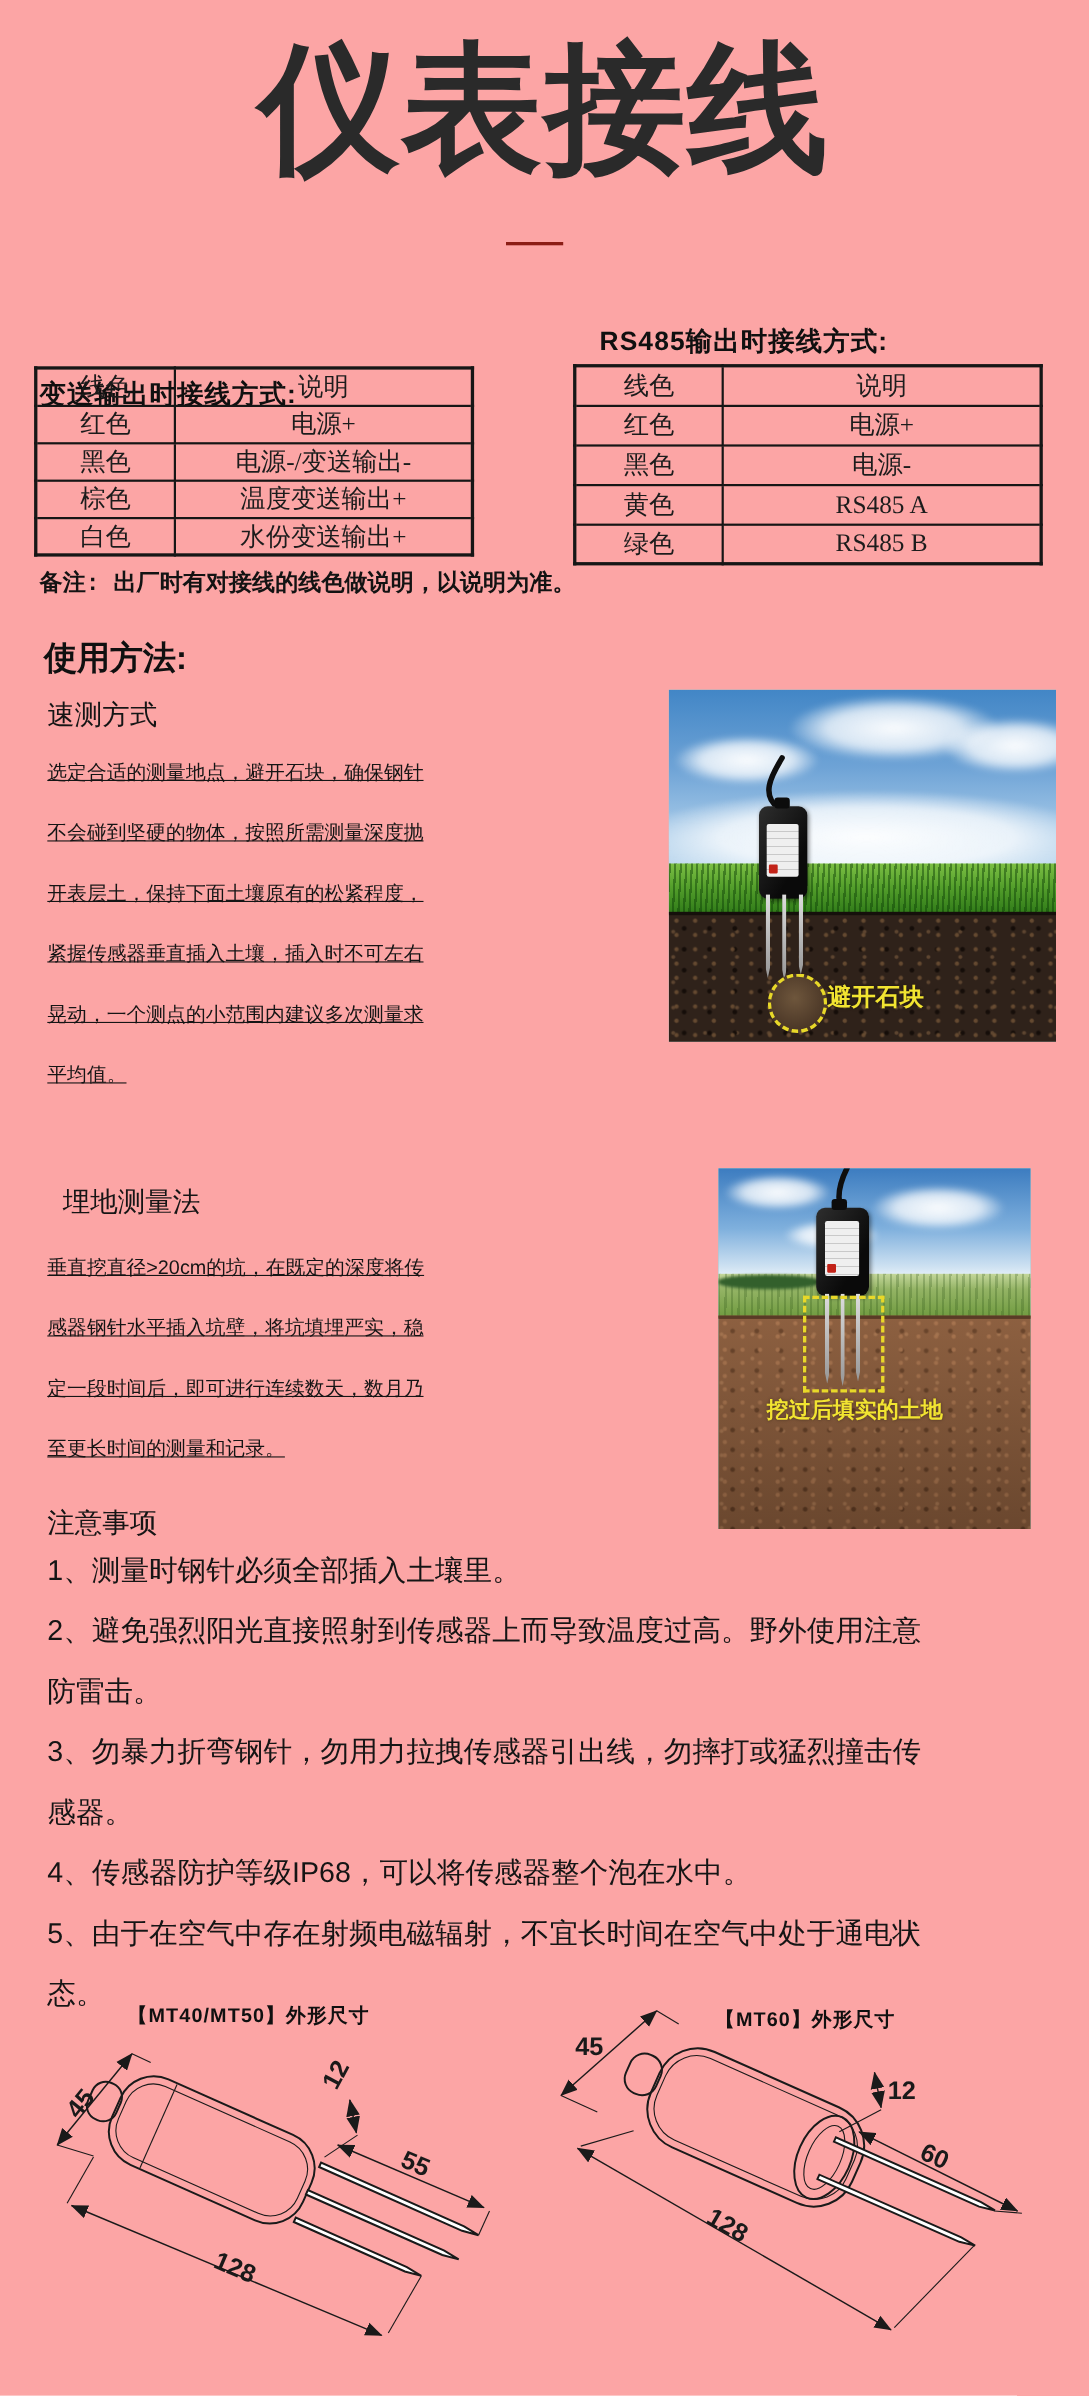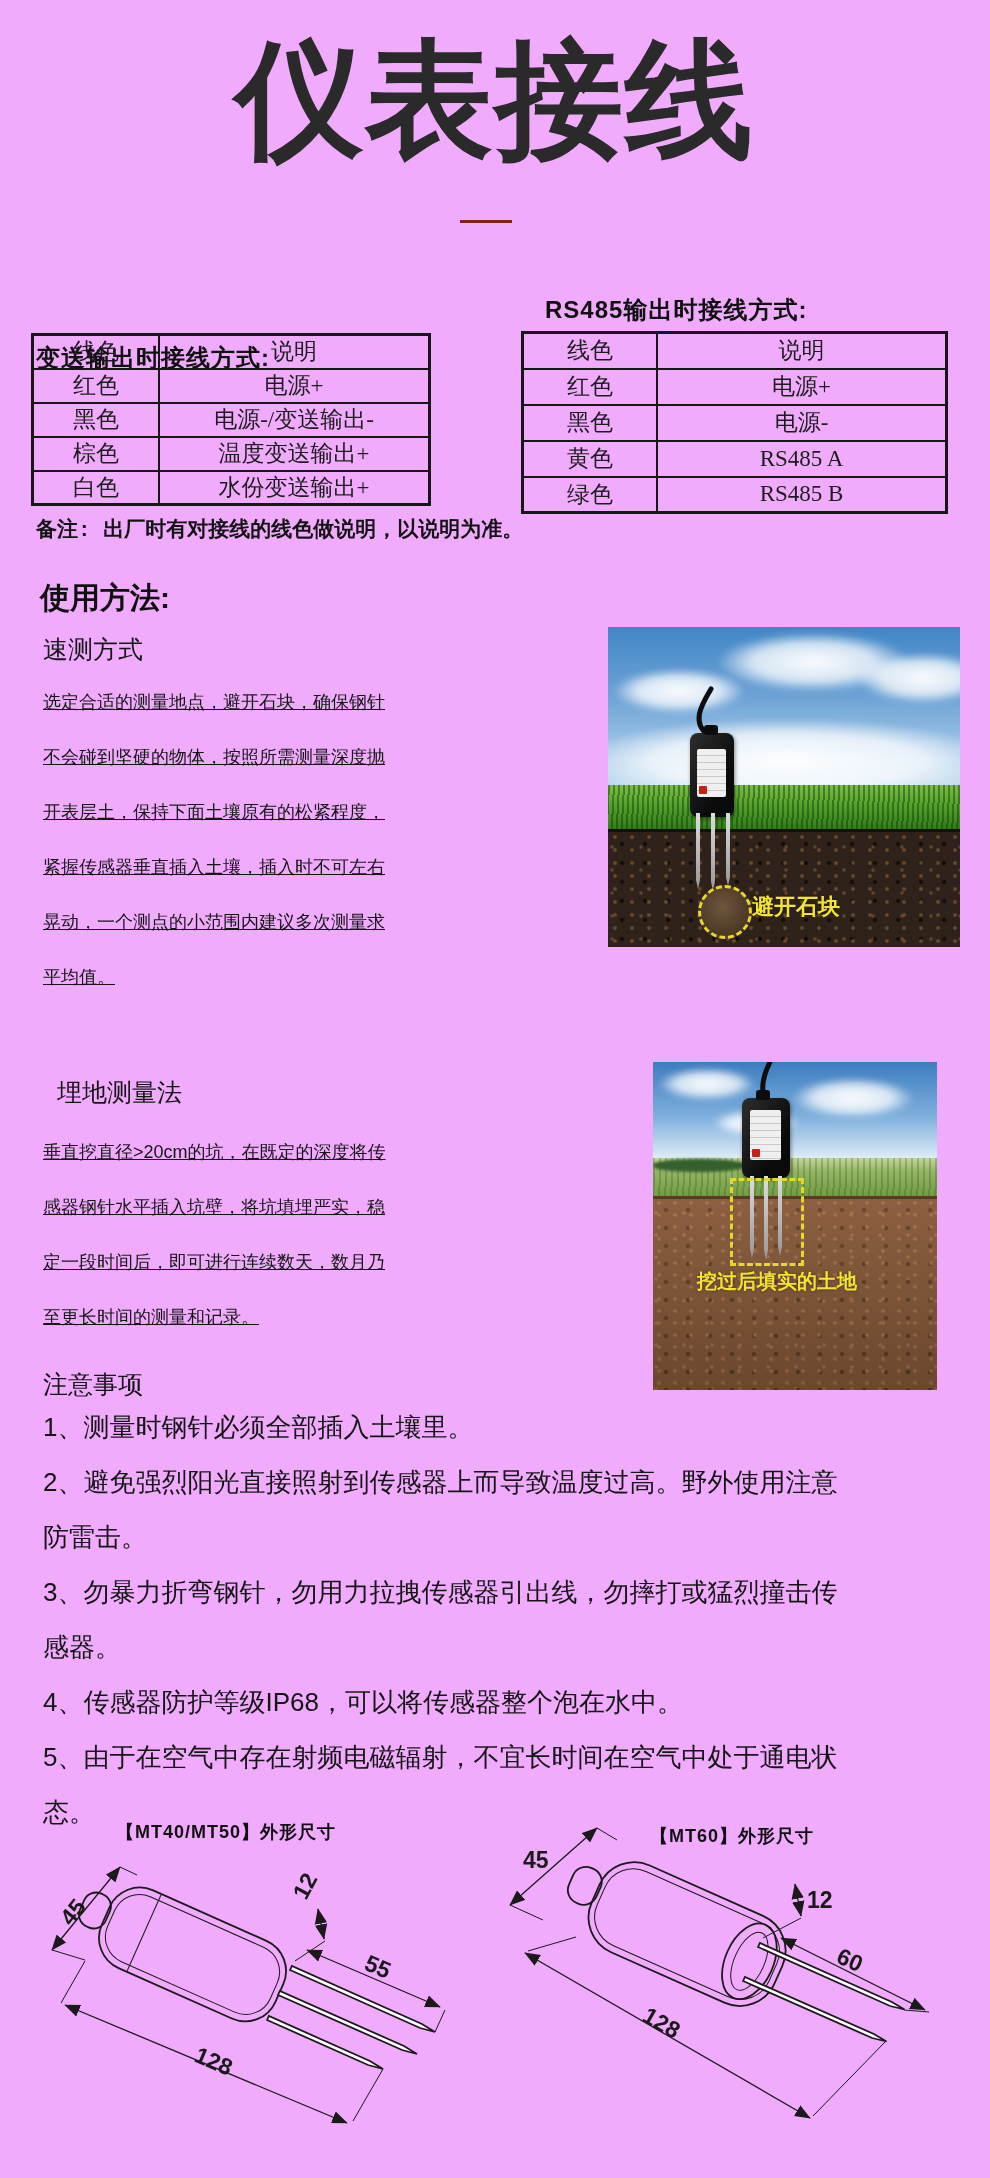--- a/index.html
+++ b/index.html
@@ -1,16 +1,16 @@
 <!DOCTYPE html>
 <html><head>
 <meta charset="utf-8">
 <style>
   html,body{margin:0;padding:0;background:#ffffff;}
-  .page{position:relative;width:990px;height:2178px;background:#f0abfc;overflow:hidden;
+  .page{position:relative;width:990px;height:2178px;background:#fca5a5;overflow:hidden;
         font-family:"Liberation Sans",sans-serif;color:#141414;}
 
   
   .main-title{position:absolute;left:0;right:0;top:30px;text-align:center;
               font-size:128px;line-height:1.1;font-weight:900;color:#2a2a2a;letter-spacing:2px;}
   .title-underline{position:absolute;left:460px;top:220px;width:52px;height:3px;background:#8b1d15;}
 
   
   .tbl-title{position:absolute;font-size:24px;font-weight:bold;color:#101010;letter-spacing:1px;}
   table.wiring{position:absolute;border-collapse:collapse;table-layout:fixed;

